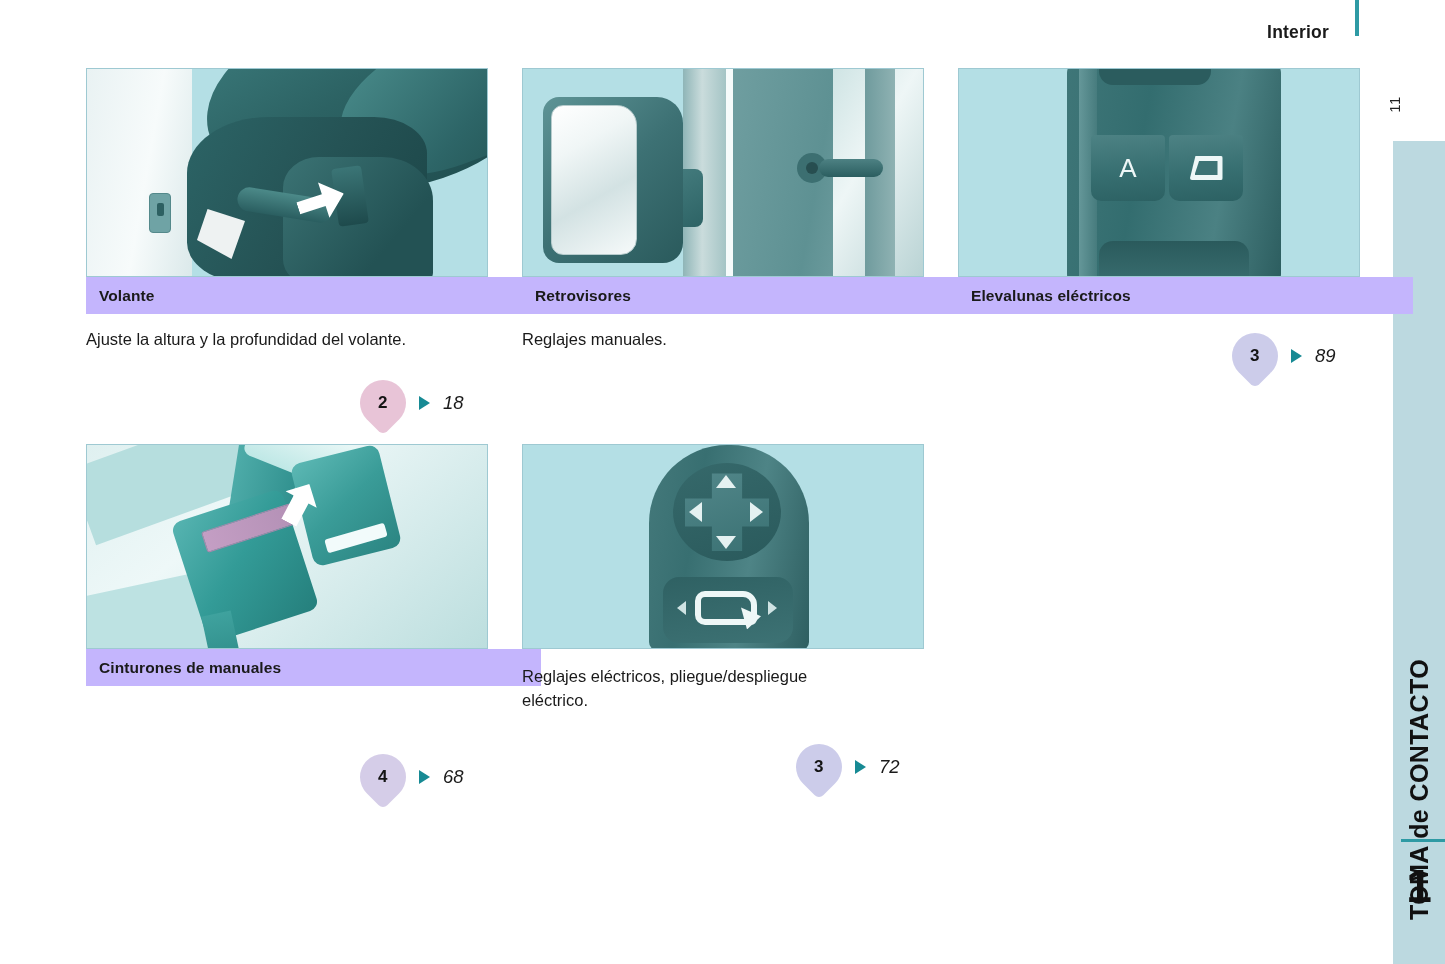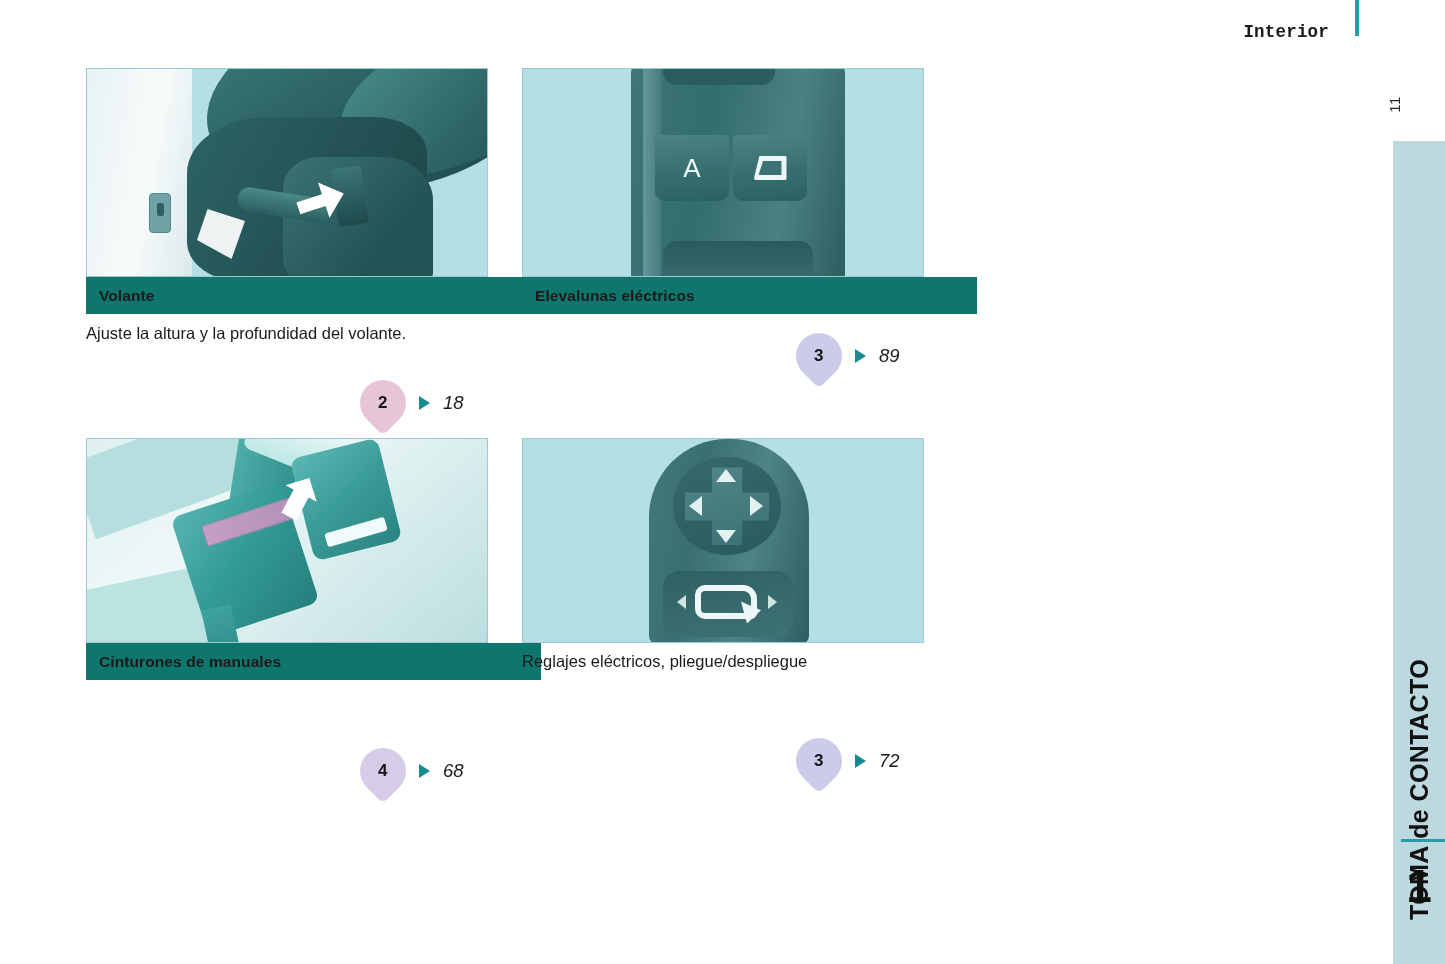--- a/index.html
+++ b/index.html
@@ -18,21 +18,20 @@
   }
 
   
   .page-header {
     position: absolute;
     top: 22px;
     right: 116px;
     display: flex;
     align-items: center;
     gap: 12px;
-    font-family: Liberation Mono, monospace;
   }
   .page-header-title {
     font-size: 17.5px;
     font-weight: bold;
     color: #1a1a1a;
     letter-spacing: 0.2px;
   }
   .header-accent-bar {
     width: 4px;
     height: 36px;
@@ -118,35 +117,35 @@
     background: #b6e0e6;
     position: relative;
     overflow: hidden;
   }
   .illus.tall { height: 205px; }
 
   
   .caption-bar {
     width: 455px;
     height: 37px;
-    background: #0f766e;
+    background: #c4b5fd;
     display: flex;
     align-items: center;
     padding-left: 13px;
   }
   .caption-bar span {
     font-size: 15.5px;
     font-weight: bold;
     color: #1a1a1a;
     letter-spacing: 0.1px;
   }
 
   
   .body-text {
-    margin-top: 8px;
+    margin-top: 14px;
     font-size: 16.5px;
     line-height: 1.42;
     color: #1a1a1a;
     max-width: 400px;
   }
   .body-text .ln { display: block; }
 
   
   .ref-row {
     position: absolute;
@@ -498,20 +497,41 @@
       </div>
       <div class="ref-row" style="left:274px; top:312px;">
         <div class="badge" style="background:#e8c4d7;">
           <span>2</span>
         </div>
         <div class="tri"></div>
         <div class="ref-page">18</div>
       </div>
     </div>
 
+    <div class="cell">
+      <div class="illus">
+        <div class="art-mir-bg"></div>
+        <div class="art-mir-door"></div>
+        <div class="art-mir-glass"></div>
+        <div class="art-mir-hsh"></div>
+        <div class="art-mir-pillar"></div>
+        <div class="art-mir-gap"></div>
+        <div class="art-mir-handle-base"></div>
+        <div class="art-mir-handle"></div>
+        <div class="art-mir-arm"></div>
+        <div class="art-mir-housing"></div>
+        <div class="art-mir-face"></div>
+      </div>
+      <div class="caption-bar">
+        <span>Retrovisores</span>
+      </div>
+      <div class="body-text">
+        <span class="ln">Reglajes manuales.</span>
+      </div>
+    </div>
 
     <div class="cell">
       <div class="illus">
         <div class="art-win-bg"></div>
         <div class="art-win-body"></div>
         <div class="art-win-body-hl"></div>
         <div class="art-win-top-notch"></div>
         <div class="art-win-btn-l">
           <span class="art-win-A">A</span>
         </div>
@@ -571,22 +591,23 @@
         <div class="tri-up"></div>
         <div class="tri-dn"></div>
         <div class="tri-lf"></div>
         <div class="tri-rt"></div>
         <div class="art-joy-lowpad"></div>
         <div class="art-joy-mirglyph"></div>
         <div class="art-joy-mirtail"></div>
         <div class="tri-lf2"></div>
         <div class="tri-rt2"></div>
       </div>
-      <div class="body-text" style="margin-top:7px;">
+      <div class="body-text" style="margin-top:16px;">
         <span class="ln">Reglajes eléctricos, pliegue/despliegue</span>
+        <span class="ln">eléctrico.</span>
       </div>
       <div class="ref-row" style="left:274px; top:300px;">
         <div class="badge" style="background:#ccccea;">
           <span>3</span>
         </div>
         <div class="tri"></div>
         <div class="ref-page">72</div>
       </div>
     </div>
 

